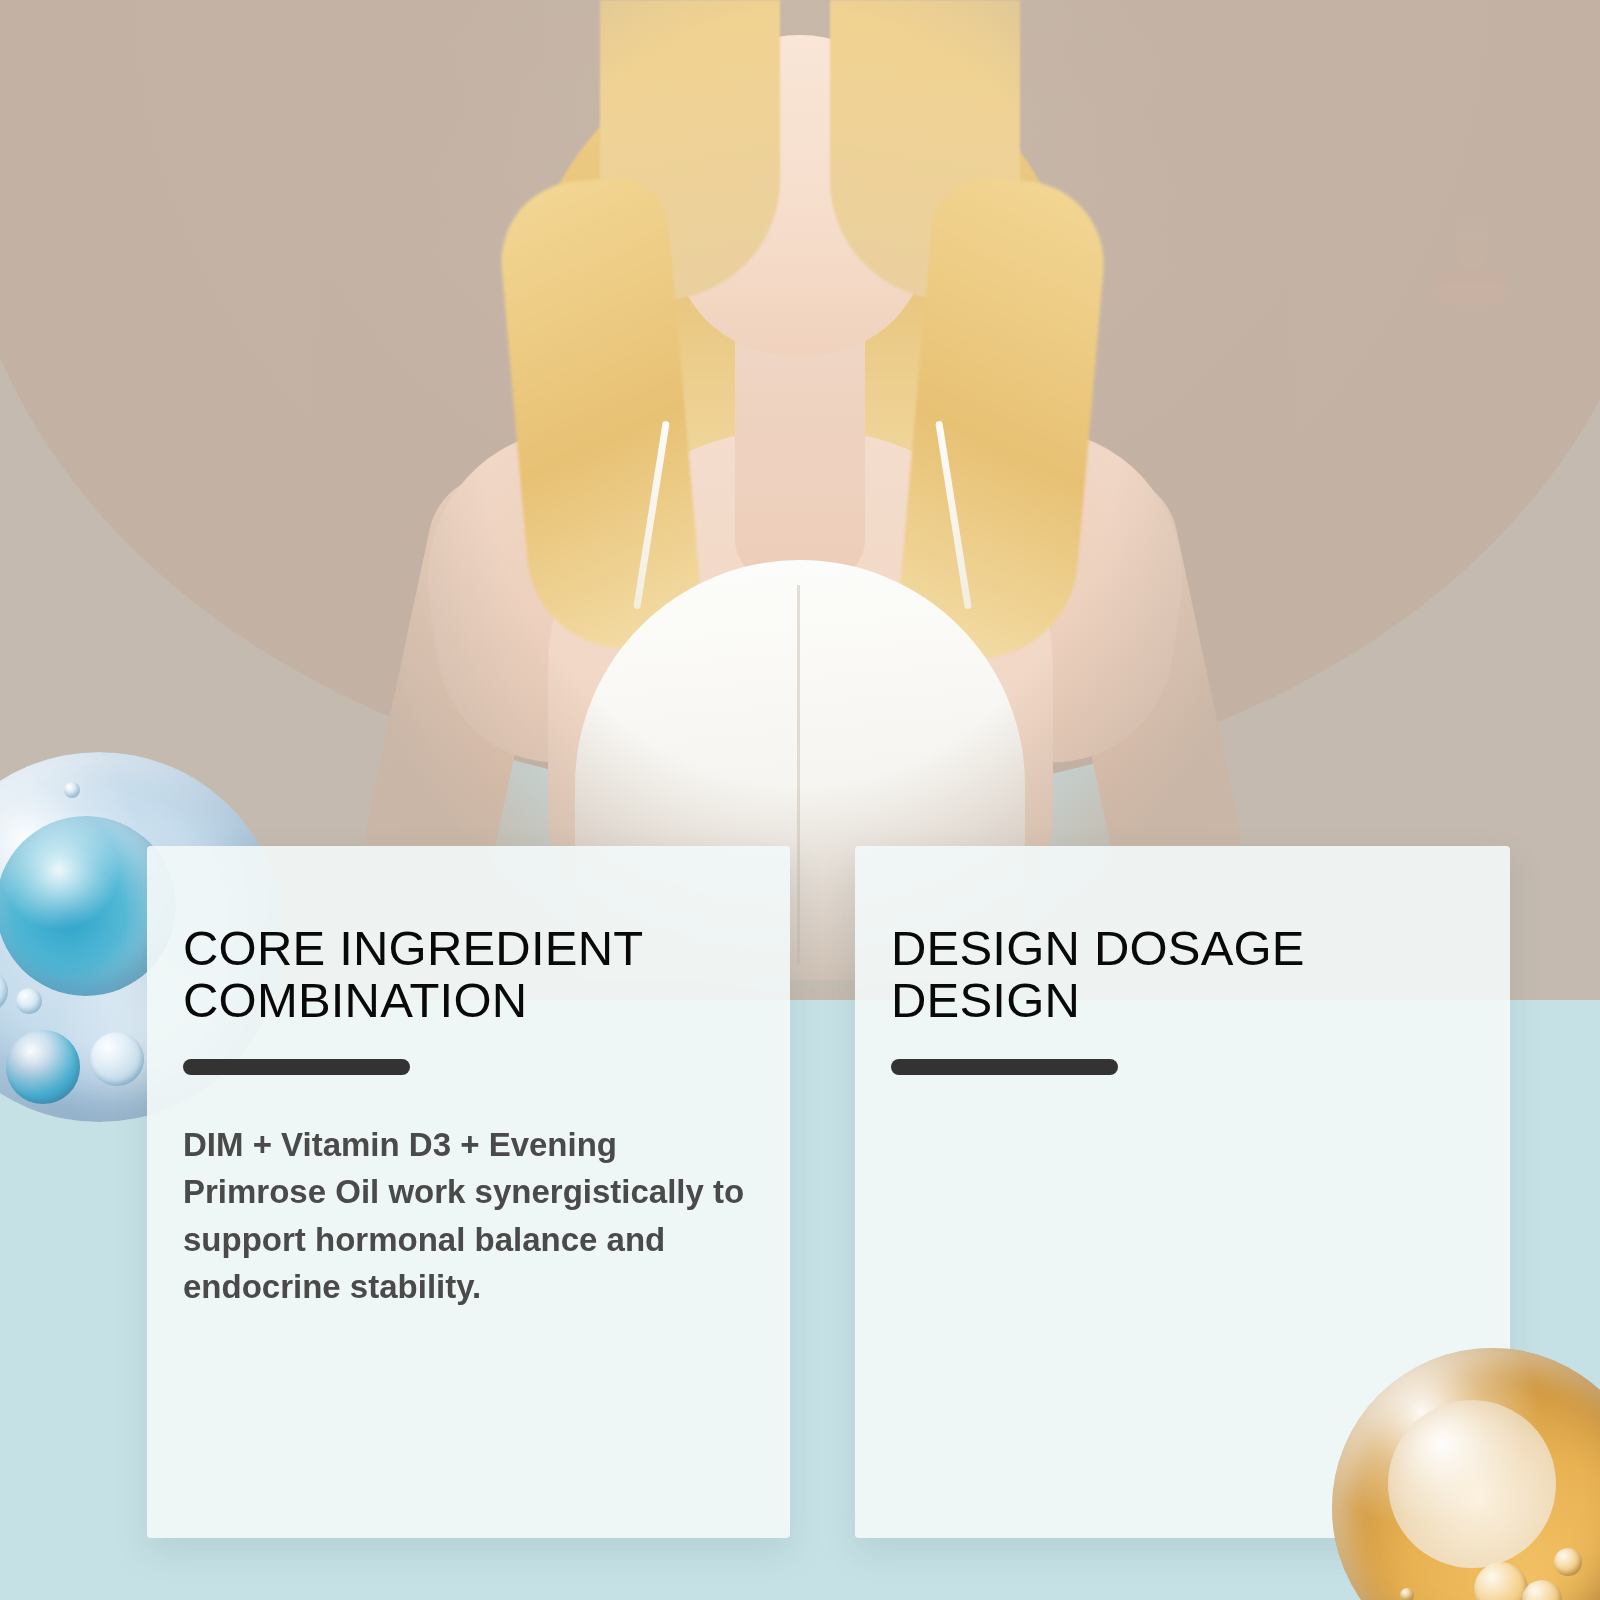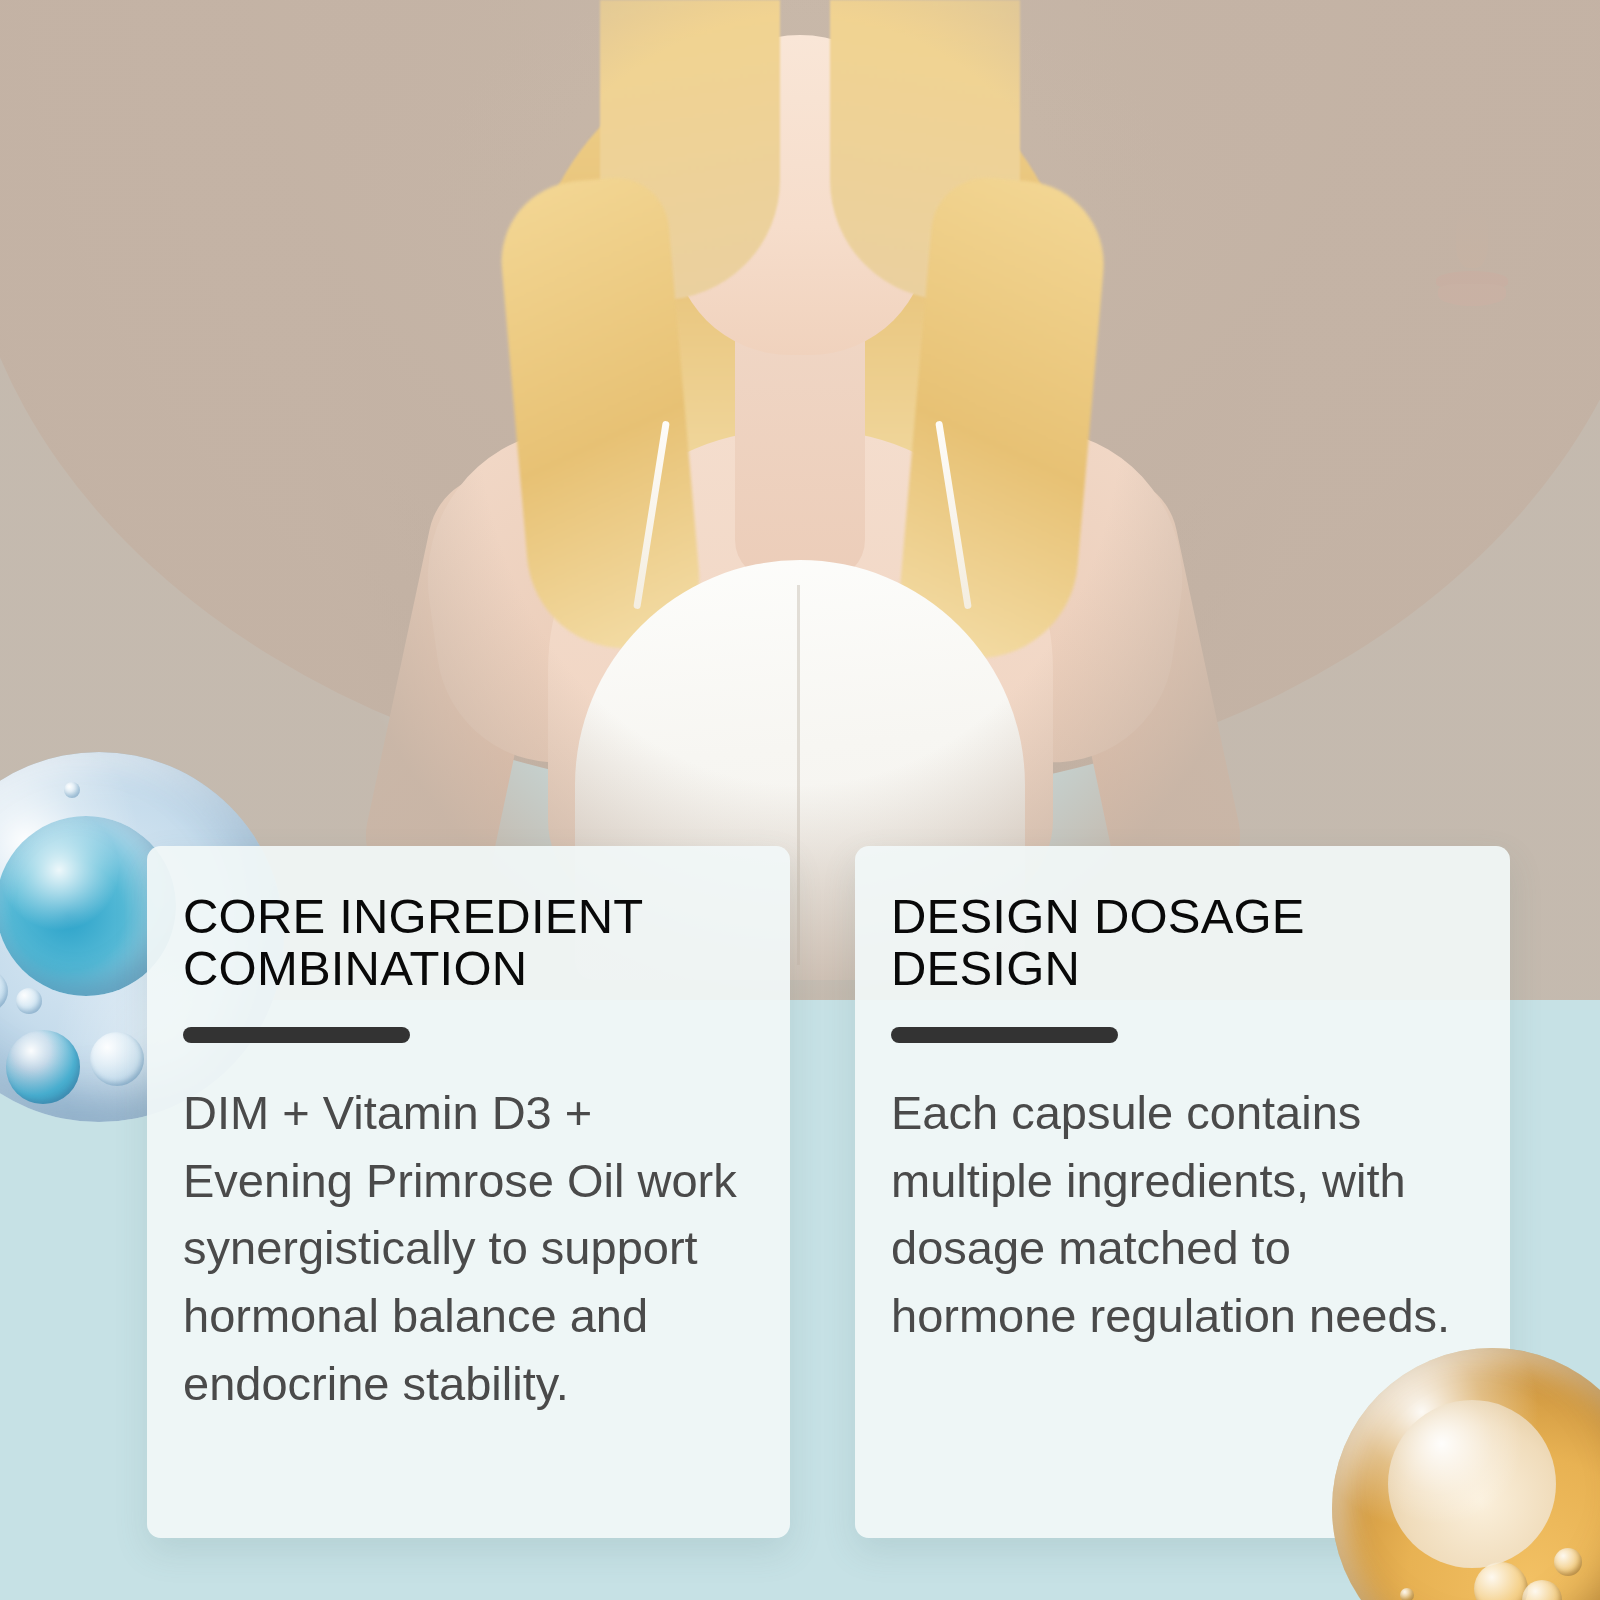--- a/index.html
+++ b/index.html
@@ -198,45 +198,45 @@
     box-shadow:inset -2px -3px 5px rgba(130,90,30,.45); }
   .sphere-gold .g1 { left:142px; top:214px; width:54px; height:54px; }
   .sphere-gold .g2 { left:190px; top:232px; width:40px; height:40px; }
   .sphere-gold .g4 { left:222px; top:200px; width:28px; height:28px; }
   .sphere-gold .g6 { left:68px; top:240px; width:14px; height:14px; }
 
   
   .card {
     position:absolute;
     background:rgba(241,247,247,.93);
-    border-radius:14px;
+    border-radius:4px;
     box-shadow:0 14px 34px rgba(80,110,115,.14);
-    padding:44px 36px 0 36px;
+    padding:76px 36px 0 36px;
   }
   .card.left  { left:147px; top:846px; width:643px; height:692px; }
   .card.right { left:855px; top:846px; width:655px; height:692px; }
 
   .card-title {
     font-size:49px;
     line-height:1.07;
     font-weight:400;
     letter-spacing:.2px;
     color:#090909;
     white-space:pre-line;
   }
   .card-divider {
     width:227px; height:16px; border-radius:8px;
     background:#333333;
     margin-top:32px;
   }
   .card-body {
-    margin-top:36px;
-    font-size:47px;
+    margin-top:46px;
+    font-size:33px;
     line-height:1.44;
-    font-weight:400;
+    font-weight:700;
     color:#4a4a4a;
   }
 </style>
 </head>
 <body>
 
 <div id="stage">
 
   <div class="mint-bg"></div>
 
@@ -298,21 +298,20 @@
     <div class="card-title">CORE INGREDIENT
 COMBINATION</div>
     <div class="card-divider"></div>
     <div class="card-body">DIM + Vitamin D3 + Evening Primrose Oil work synergistically to support hormonal balance and endocrine stability.</div>
   </div>
 
   <div class="card right">
     <div class="card-title">DESIGN DOSAGE
 DESIGN</div>
     <div class="card-divider"></div>
-    <div class="card-body">Each capsule contains multiple ingredients, with dosage matched to hormone regulation needs.</div>
   </div>
 
   <div class="sphere-gold">
     <div class="inner"></div>
     <div class="gb g1"></div>
     <div class="gb g2"></div>
 
     <div class="gb g4"></div>
 
     <div class="gb g6"></div>

